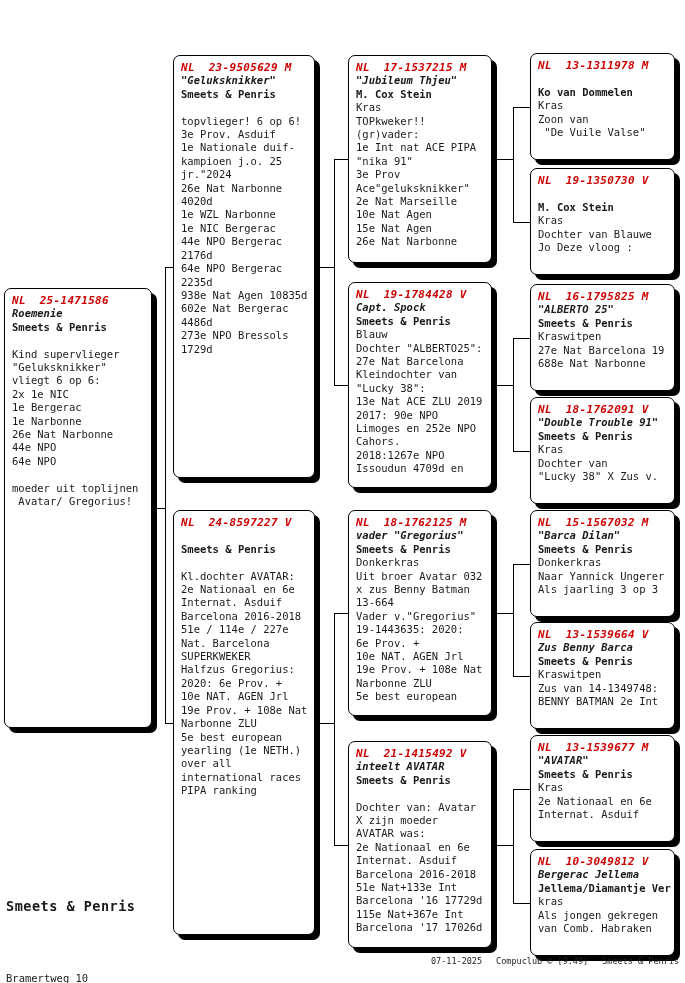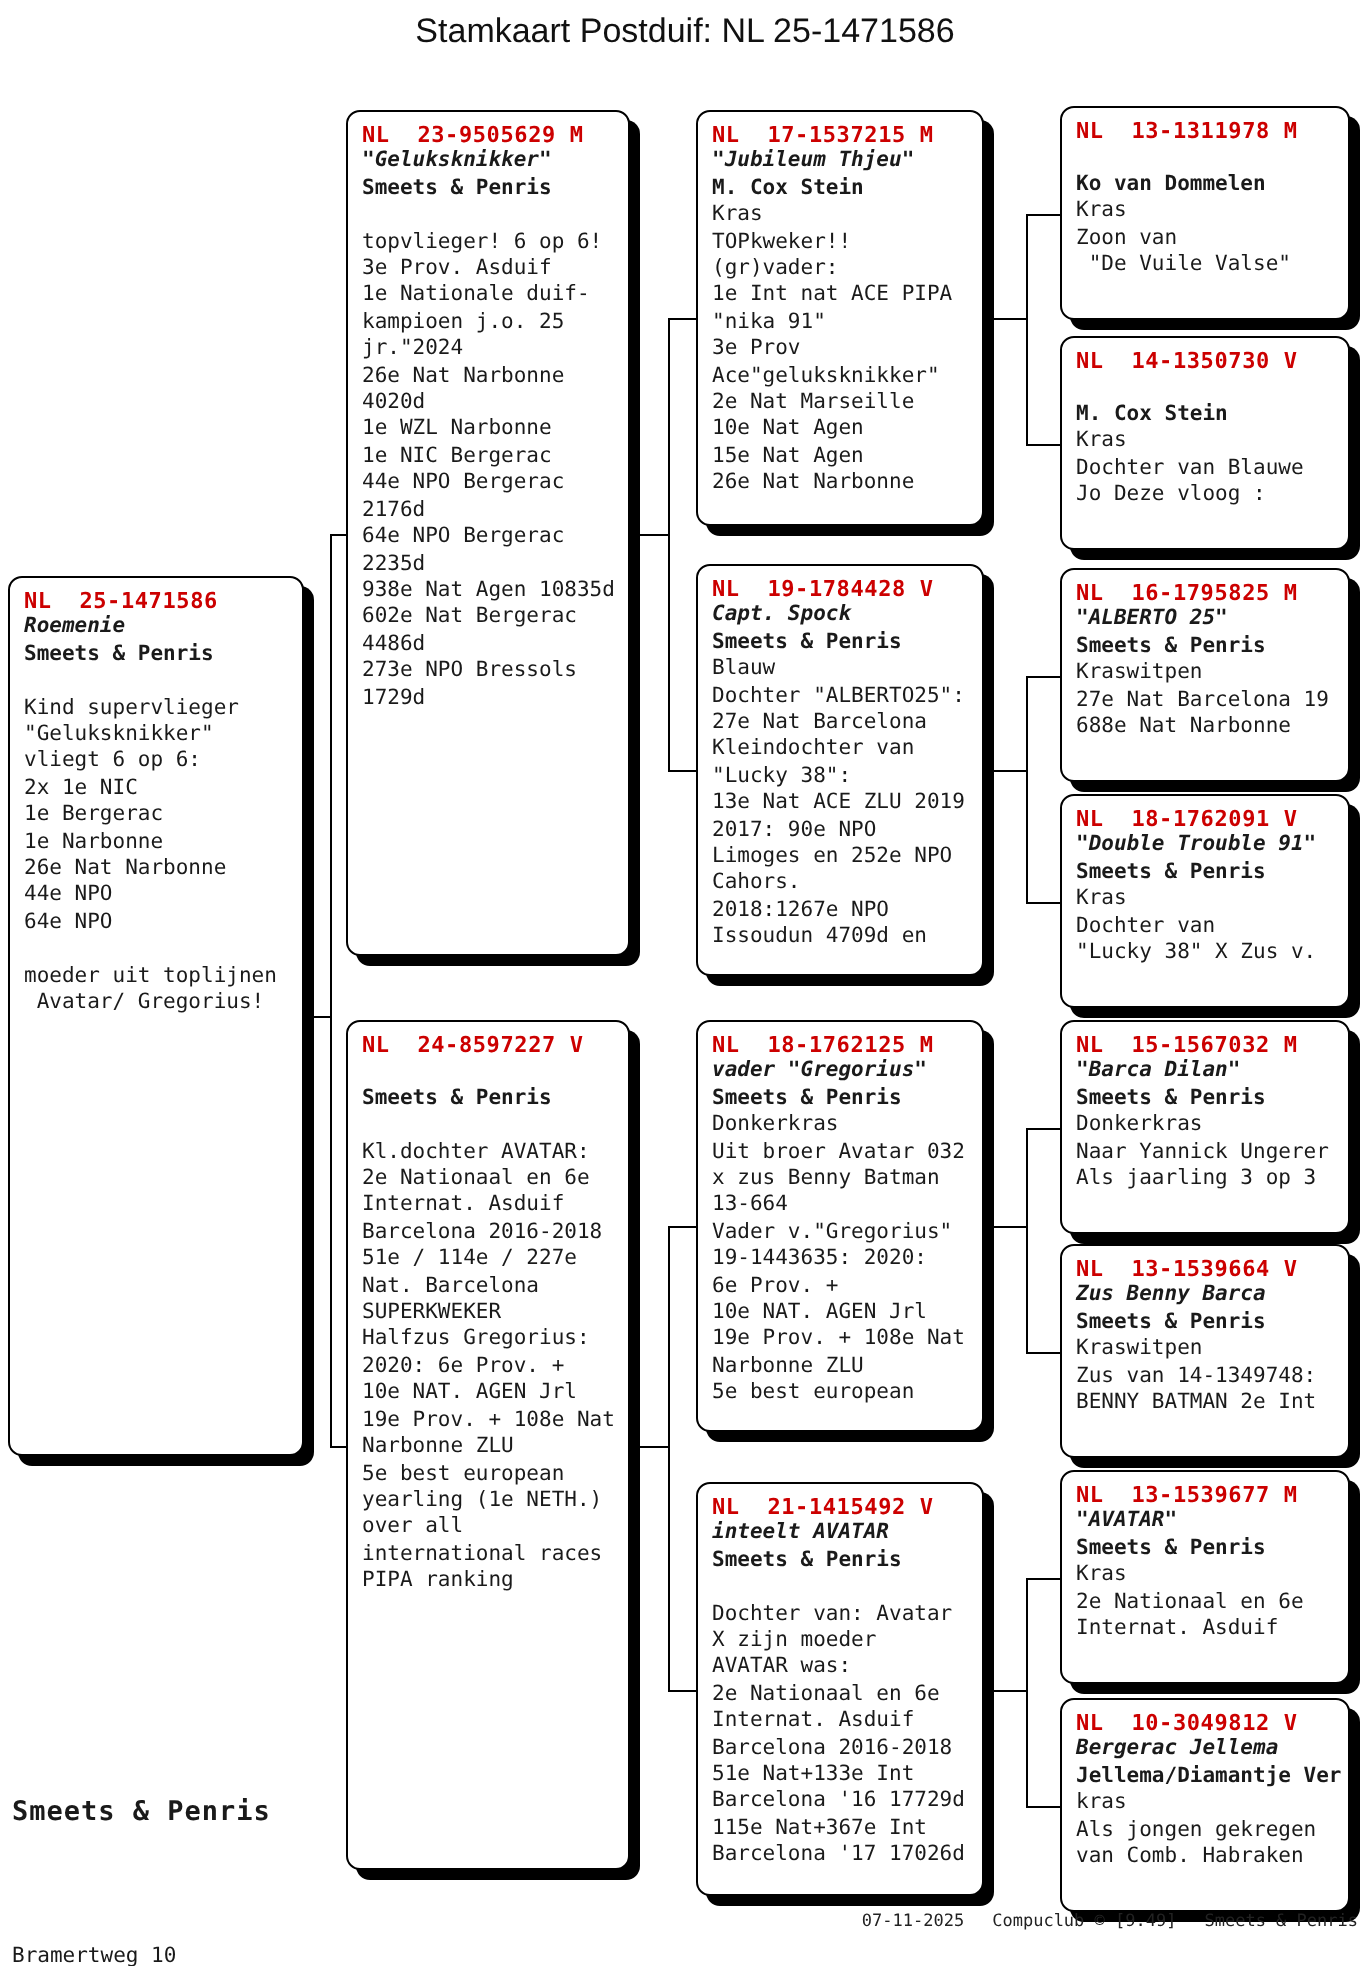--- a/index.html
+++ b/index.html
@@ -3,46 +3,45 @@
 <meta charset="utf-8">
 <style>
   html,body{margin:0;padding:0;background:#fff;}
   #canvas{position:relative;width:685px;height:983px;background:#ffffff;overflow:hidden;
           font-family:"DejaVu Sans Mono",monospace;}
   #title{position:absolute;left:0;top:6px;width:685px;text-align:center;
          font-family:"Liberation Sans",sans-serif;font-size:17px;color:#111;}
   .box{position:absolute;background:#fff;border:1px solid #000;border-radius:7px;
        box-shadow:5px 5px 0 #000;padding:5px 7px;box-sizing:border-box;
        font-size:10.5px;line-height:13.4px;white-space:pre;overflow:hidden;color:#1a1a1a;}
-  .ring{color:#cc0000;font-weight:bold;font-size:11px;letter-spacing:.3px;}
+  .ring{color:#cc0000;font-weight:bold;font-size:11px;letter-spacing:.3px;font-style:italic;}
   .pname{font-style:italic;font-weight:bold;}
   .loft{font-weight:bold;}
   .cline{position:absolute;background:#000;}
   #owner{position:absolute;left:6px;top:860px;white-space:pre;color:#1a1a1a;}
   #owner .owner-name{font-weight:bold;font-size:13.5px;margin-bottom:5px;letter-spacing:.5px;}
   #owner .oline{font-size:10.5px;line-height:13px;margin-top:15px;}
   #footer{position:absolute;right:6px;top:956px;font-size:8.5px;color:#222;white-space:pre;}
   #footer span{margin-left:14px;}
 </style>
 </head>
 <body>
 
 <div id="canvas">
-  <div id="title">Stamkaart Postduif: NL  25-1471586</div>
 
   <div id="tree">
       <div class="box" style="left: 4px; top: 288px; width: 148px; height: 440px;"><div class="ring">NL  25-1471586</div><div class="pname">Roemenie</div><div class="loft">Smeets &amp; Penris</div><div class="line">&nbsp;</div><div class="line">Kind supervlieger</div><div class="line">"Geluksknikker"</div><div class="line">vliegt 6 op 6:</div><div class="line">2x 1e NIC</div><div class="line">1e Bergerac</div><div class="line">1e Narbonne</div><div class="line">26e Nat Narbonne</div><div class="line">44e NPO</div><div class="line">64e NPO</div><div class="line">&nbsp;</div><div class="line">moeder uit toplijnen</div><div class="line"> Avatar/ Gregorius!</div></div>
       <div class="box" style="left: 173px; top: 55px; width: 142px; height: 423px;"><div class="ring">NL  23-9505629 M</div><div class="pname">"Geluksknikker"</div><div class="loft">Smeets &amp; Penris</div><div class="line">&nbsp;</div><div class="line">topvlieger! 6 op 6!</div><div class="line">3e Prov. Asduif</div><div class="line">1e Nationale duif-</div><div class="line">kampioen j.o. 25</div><div class="line">jr."2024</div><div class="line">26e Nat Narbonne</div><div class="line">4020d</div><div class="line">1e WZL Narbonne</div><div class="line">1e NIC Bergerac</div><div class="line">44e NPO Bergerac</div><div class="line">2176d</div><div class="line">64e NPO Bergerac</div><div class="line">2235d</div><div class="line">938e Nat Agen 10835d</div><div class="line">602e Nat Bergerac</div><div class="line">4486d</div><div class="line">273e NPO Bressols</div><div class="line">1729d</div></div>
       <div class="box" style="left: 173px; top: 510px; width: 142px; height: 425px;"><div class="ring">NL  24-8597227 V</div><div class="pname">&nbsp;</div><div class="loft">Smeets &amp; Penris</div><div class="line">&nbsp;</div><div class="line">Kl.dochter AVATAR:</div><div class="line">2e Nationaal en 6e</div><div class="line">Internat. Asduif</div><div class="line">Barcelona 2016-2018</div><div class="line">51e / 114e / 227e</div><div class="line">Nat. Barcelona</div><div class="line">SUPERKWEKER</div><div class="line">Halfzus Gregorius:</div><div class="line">2020: 6e Prov. +</div><div class="line">10e NAT. AGEN Jrl</div><div class="line">19e Prov. + 108e Nat</div><div class="line">Narbonne ZLU</div><div class="line">5e best european</div><div class="line">yearling (1e NETH.)</div><div class="line">over all</div><div class="line">international races</div><div class="line">PIPA ranking</div></div>
       <div class="box" style="left: 348px; top: 55px; width: 144px; height: 208px;"><div class="ring">NL  17-1537215 M</div><div class="pname">"Jubileum Thjeu"</div><div class="loft">M. Cox Stein</div><div class="line">Kras</div><div class="line">TOPkweker!!</div><div class="line">(gr)vader:</div><div class="line">1e Int nat ACE PIPA</div><div class="line">"nika 91"</div><div class="line">3e Prov</div><div class="line">Ace"geluksknikker"</div><div class="line">2e Nat Marseille</div><div class="line">10e Nat Agen</div><div class="line">15e Nat Agen</div><div class="line">26e Nat Narbonne</div></div>
       <div class="box" style="left: 348px; top: 282px; width: 144px; height: 206px;"><div class="ring">NL  19-1784428 V</div><div class="pname">Capt. Spock</div><div class="loft">Smeets &amp; Penris</div><div class="line">Blauw</div><div class="line">Dochter "ALBERTO25":</div><div class="line">27e Nat Barcelona</div><div class="line">Kleindochter van</div><div class="line">"Lucky 38":</div><div class="line">13e Nat ACE ZLU 2019</div><div class="line">2017: 90e NPO</div><div class="line">Limoges en 252e NPO</div><div class="line">Cahors.</div><div class="line">2018:1267e NPO</div><div class="line">Issoudun 4709d en</div></div>
       <div class="box" style="left: 348px; top: 510px; width: 144px; height: 206px;"><div class="ring">NL  18-1762125 M</div><div class="pname">vader "Gregorius"</div><div class="loft">Smeets &amp; Penris</div><div class="line">Donkerkras</div><div class="line">Uit broer Avatar 032</div><div class="line">x zus Benny Batman</div><div class="line">13-664</div><div class="line">Vader v."Gregorius"</div><div class="line">19-1443635: 2020:</div><div class="line">6e Prov. +</div><div class="line">10e NAT. AGEN Jrl</div><div class="line">19e Prov. + 108e Nat</div><div class="line">Narbonne ZLU</div><div class="line">5e best european</div></div>
       <div class="box" style="left: 348px; top: 741px; width: 144px; height: 207px;"><div class="ring">NL  21-1415492 V</div><div class="pname">inteelt AVATAR</div><div class="loft">Smeets &amp; Penris</div><div class="line">&nbsp;</div><div class="line">Dochter van: Avatar</div><div class="line">X zijn moeder</div><div class="line">AVATAR was:</div><div class="line">2e Nationaal en 6e</div><div class="line">Internat. Asduif</div><div class="line">Barcelona 2016-2018</div><div class="line">51e Nat+133e Int</div><div class="line">Barcelona '16 17729d</div><div class="line">115e Nat+367e Int</div><div class="line">Barcelona '17 17026d</div></div>
       <div class="box" style="left: 530px; top: 53px; width: 145px; height: 107px;"><div class="ring">NL  13-1311978 M</div><div class="pname">&nbsp;</div><div class="loft">Ko van Dommelen</div><div class="line">Kras</div><div class="line">Zoon van</div><div class="line"> "De Vuile Valse"</div></div>
-      <div class="box" style="left: 530px; top: 168px; width: 145px; height: 107px;"><div class="ring">NL  14-1350730 V</div><div class="pname">&nbsp;</div><div class="loft">M. Cox Stein</div><div class="line">Kras</div><div class="line">Dochter van Blauwe</div><div class="line">Jo Deze vloog :</div></div>
+      <div class="box" style="left: 530px; top: 168px; width: 145px; height: 107px;"><div class="ring">NL  19-1350730 V</div><div class="pname">&nbsp;</div><div class="loft">M. Cox Stein</div><div class="line">Kras</div><div class="line">Dochter van Blauwe</div><div class="line">Jo Deze vloog :</div></div>
       <div class="box" style="left: 530px; top: 284px; width: 145px; height: 107px;"><div class="ring">NL  16-1795825 M</div><div class="pname">"ALBERTO 25"</div><div class="loft">Smeets &amp; Penris</div><div class="line">Kraswitpen</div><div class="line">27e Nat Barcelona 19</div><div class="line">688e Nat Narbonne</div></div>
       <div class="box" style="left: 530px; top: 397px; width: 145px; height: 107px;"><div class="ring">NL  18-1762091 V</div><div class="pname">"Double Trouble 91"</div><div class="loft">Smeets &amp; Penris</div><div class="line">Kras</div><div class="line">Dochter van</div><div class="line">"Lucky 38" X Zus v.</div></div>
       <div class="box" style="left: 530px; top: 510px; width: 145px; height: 107px;"><div class="ring">NL  15-1567032 M</div><div class="pname">"Barca Dilan"</div><div class="loft">Smeets &amp; Penris</div><div class="line">Donkerkras</div><div class="line">Naar Yannick Ungerer</div><div class="line">Als jaarling 3 op 3</div></div>
       <div class="box" style="left: 530px; top: 622px; width: 145px; height: 107px;"><div class="ring">NL  13-1539664 V</div><div class="pname">Zus Benny Barca</div><div class="loft">Smeets &amp; Penris</div><div class="line">Kraswitpen</div><div class="line">Zus van 14-1349748:</div><div class="line">BENNY BATMAN 2e Int</div></div>
       <div class="box" style="left: 530px; top: 735px; width: 145px; height: 107px;"><div class="ring">NL  13-1539677 M</div><div class="pname">"AVATAR"</div><div class="loft">Smeets &amp; Penris</div><div class="line">Kras</div><div class="line">2e Nationaal en 6e</div><div class="line">Internat. Asduif</div></div>
       <div class="box" style="left: 530px; top: 849px; width: 145px; height: 107px;"><div class="ring">NL  10-3049812 V</div><div class="pname">Bergerac Jellema</div><div class="loft">Jellema/Diamantje Ver</div><div class="line">kras</div><div class="line">Als jongen gekregen</div><div class="line">van Comb. Habraken</div></div>
       <div class="cline" style="left: 152px; top: 508px; width: 14px; height: 1px;"></div>
       <div class="cline" style="left: 165px; top: 267px; width: 1px; height: 457px;"></div>
       <div class="cline" style="left: 165px; top: 267px; width: 8px; height: 1px;"></div>
       <div class="cline" style="left: 165px; top: 723px; width: 8px; height: 1px;"></div>

